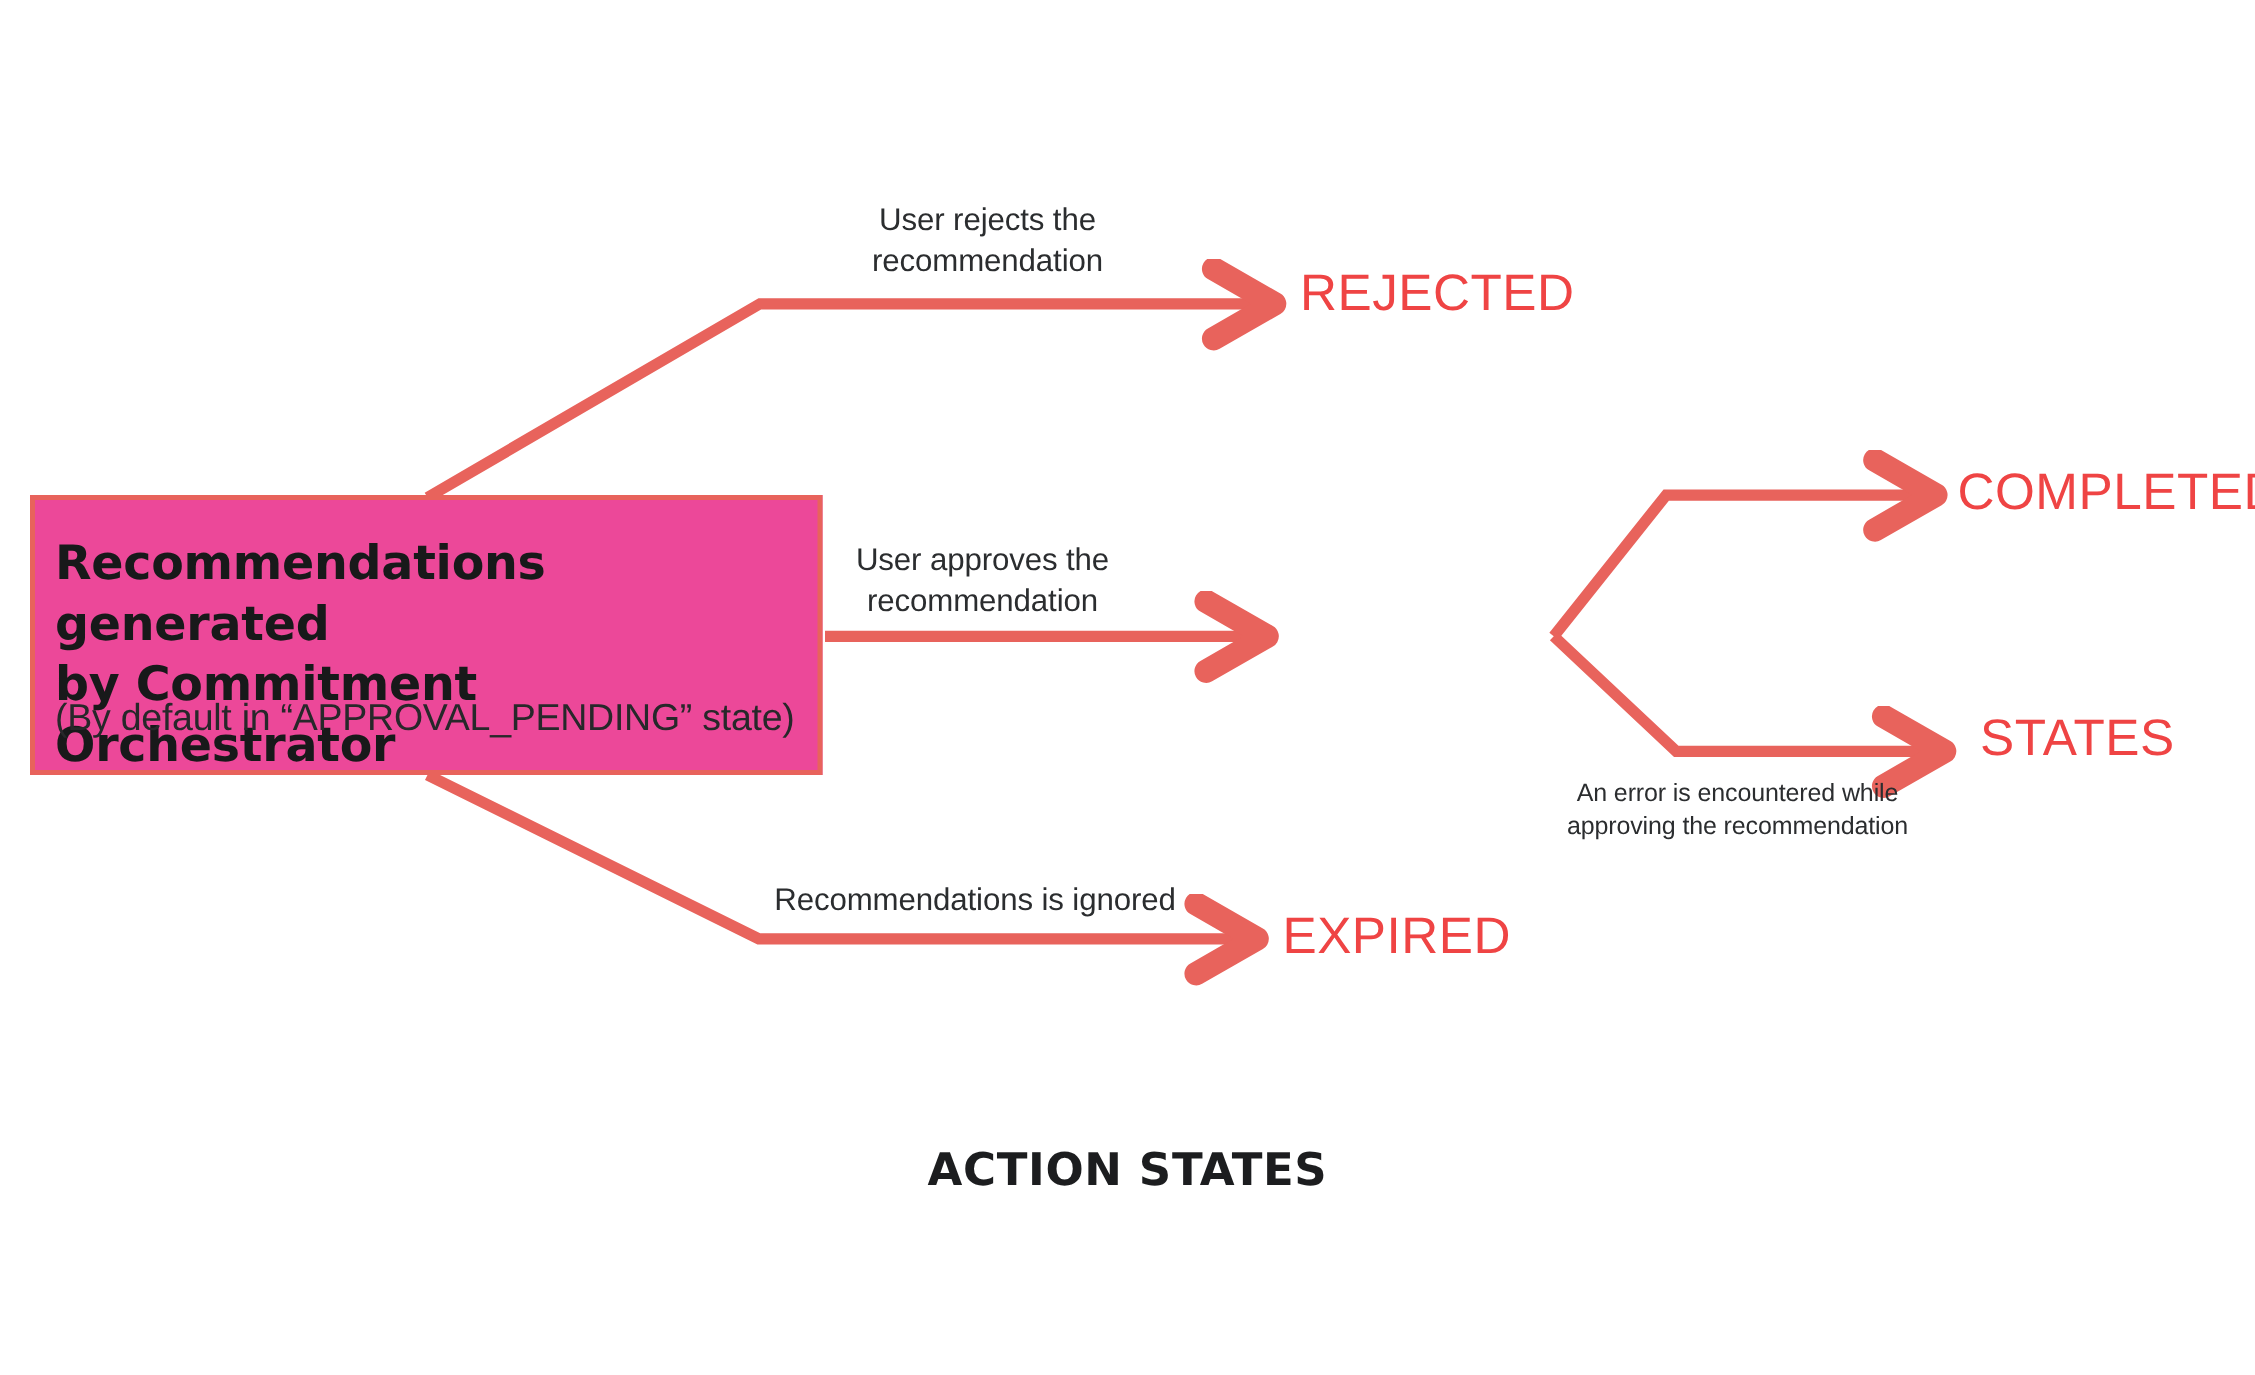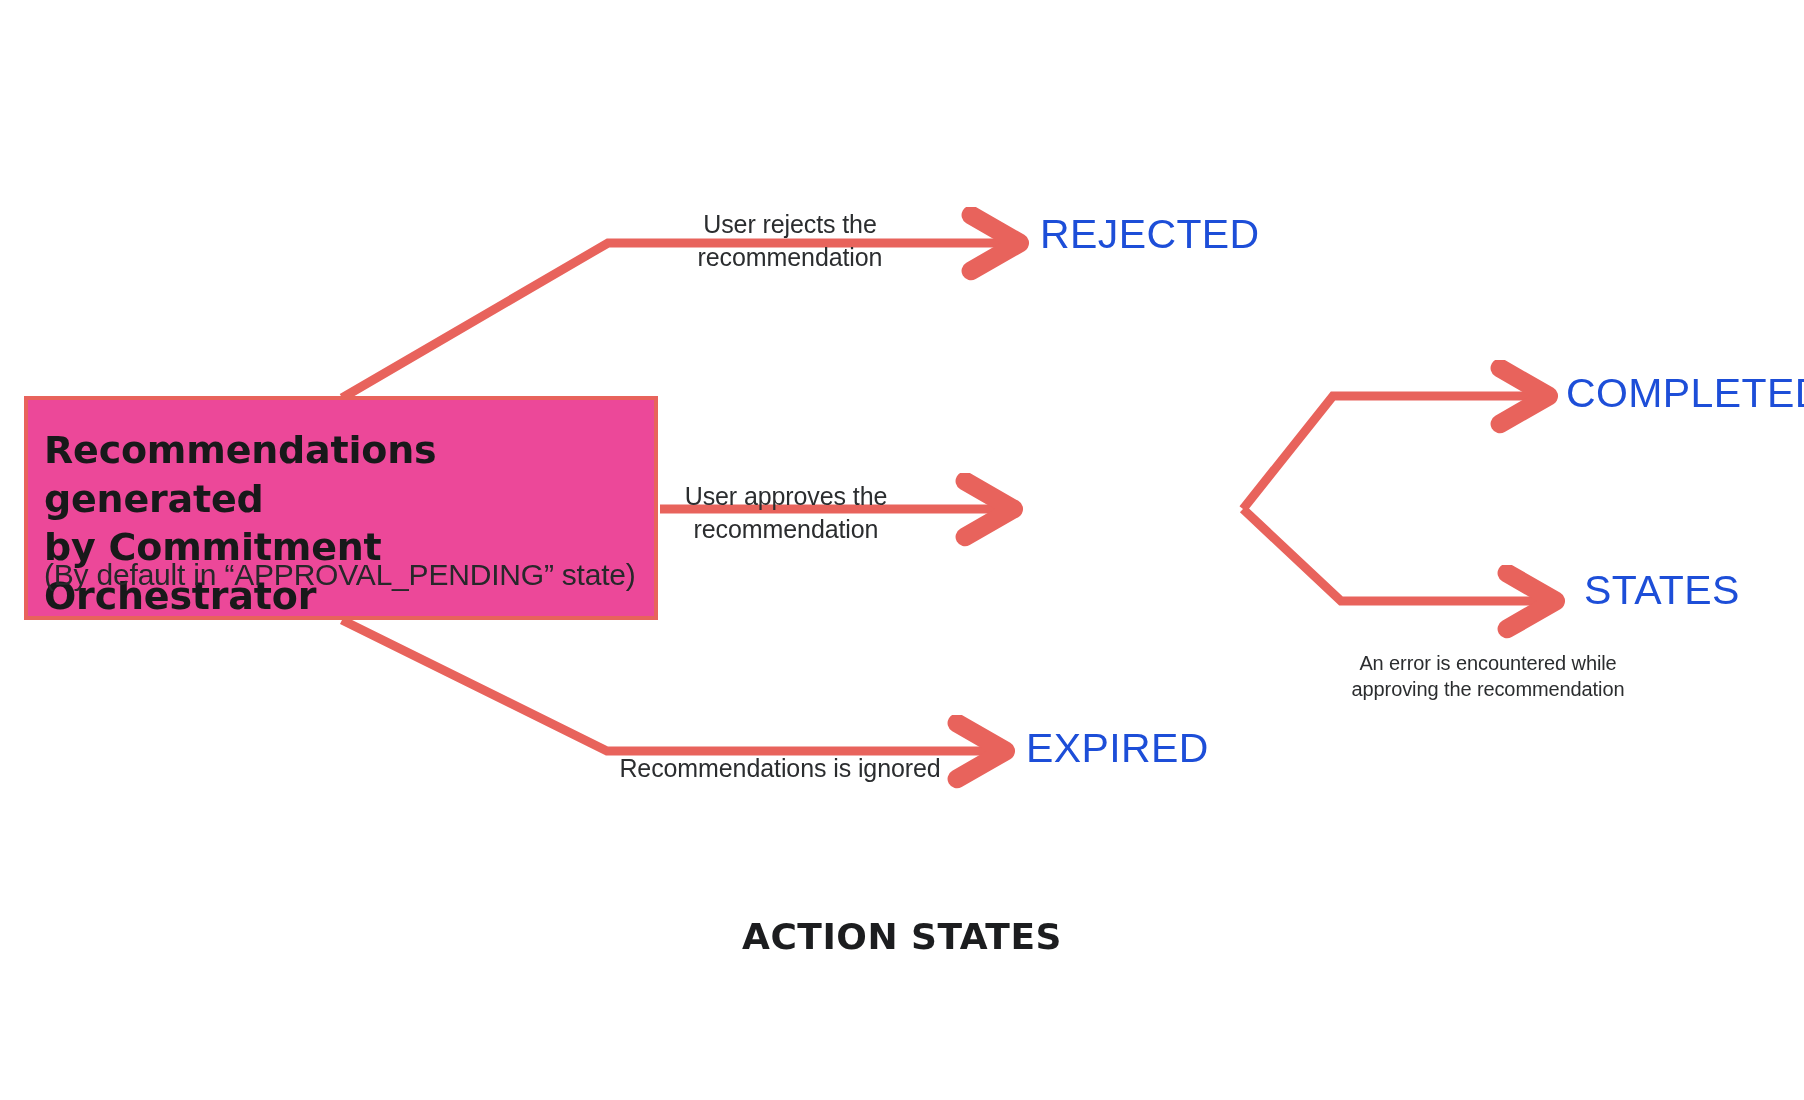--- a/index.html
+++ b/index.html
@@ -62,48 +62,48 @@
     text-align: center;
   }
 
   
   .state-label {
     position: absolute;
     font-family: "Liberation Sans", sans-serif;
     font-weight: 400;
     font-size: 41px;
     line-height: 1;
-    color: #1d4ed8;
+    color: #ef4444;
     letter-spacing: 0.4px;
     white-space: nowrap;
   }
   .state-rejected  { left: 1040px; top: 214px; }
   .state-approved  { left: 1032px; top: 482px; }
   .state-expired   { left: 1026px; top: 728px; }
   .state-completed { left: 1566px; top: 373px; }
   .state-error     { left: 1584px; top: 570px; }
 
   
   .edge-label {
     position: absolute;
     font-family: "Liberation Sans", sans-serif;
     font-weight: 400;
     color: #2b2d2f;
     text-align: center;
     line-height: 1.32;
     white-space: pre-line;
   }
-  .edge-label.big   { font-size: 25px; letter-spacing: -0.1px; margin-top: 48px; }
+  .edge-label.big   { font-size: 25px; letter-spacing: -0.1px; }
   .edge-label.small { font-size: 20px; letter-spacing: -0.1px; }
 
   .lbl-reject   { left: 600px;  top: 160px; width: 380px; }
   .lbl-approve  { left: 596px;  top: 432px; width: 380px; }
   .lbl-expire   { left: 570px;  top: 704px; width: 420px; }
   .lbl-complete { left: 1290px; top: 328px; width: 330px; }
-  .lbl-error    { left: 1298px; top: 622px; width: 380px; margin-top: 28px; }
+  .lbl-error    { left: 1200px; top: 622px; width: 380px; }
 
   
   .diagram-title {
     position: absolute;
     left: 0;
     top: 916px;
     width: 1804px;
     text-align: center;
     font-family: "DejaVu Sans", sans-serif;
     font-weight: bold;

